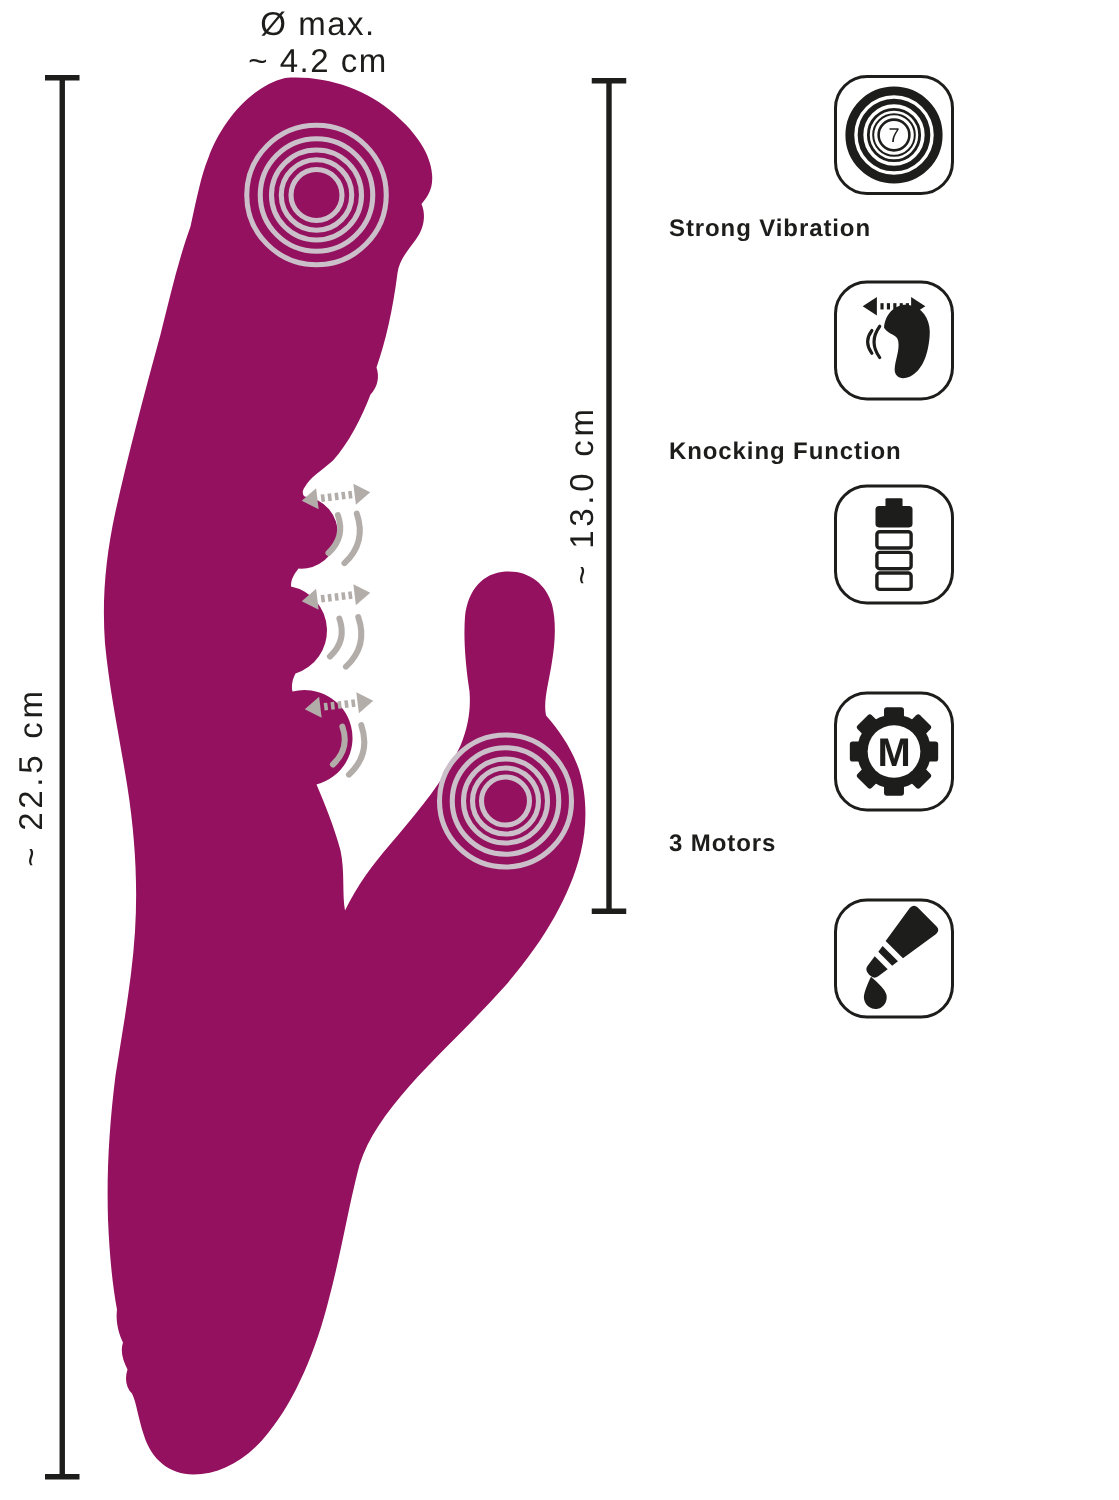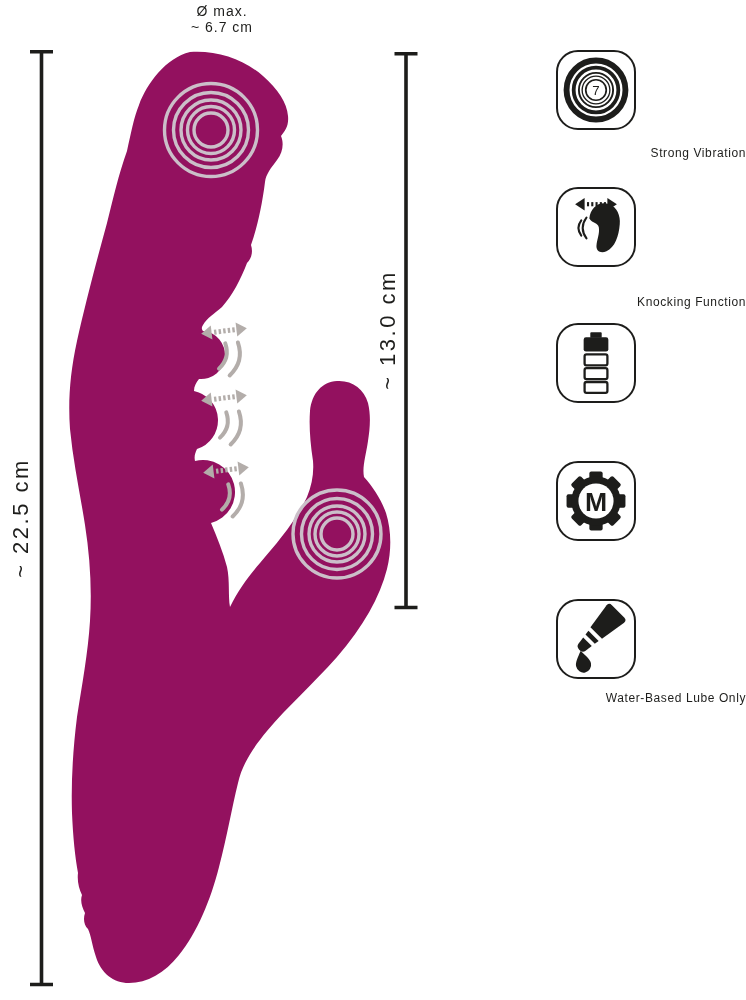--- a/index.html
+++ b/index.html
@@ -9,31 +9,31 @@
   }
   .abs{position:absolute;}
   
   .product-svg{left:0;top:0;width:450px;height:1000px;}
   .product-fill{fill:var(--product,#93115F);}
   .swirl{fill:none;stroke:var(--swirl,#CBBFC9);stroke-width:3.4px;}
   .anno{fill:var(--annotation_gray,#B3ADAA);}
   .anno-stroke{fill:none;stroke:var(--annotation_gray,#B3ADAA);stroke-width:4px;stroke-linecap:round;}
   .dim{fill:none;stroke:var(--ink,#1D1D1B);stroke-width:3.6px;}
   
-  .dia-label{left:142px;top:4px;width:160px;text-align:center;font-size:14px;line-height:1.12;letter-spacing:1px;}
+  .dia-label{left:132px;top:4px;width:160px;text-align:center;font-size:22px;line-height:1.12;letter-spacing:1px;}
   .rot-label{white-space:nowrap;font-size:22px;letter-spacing:2.5px;transform:translate(-50%,-50%) rotate(-90deg);}
   .len-total{left:21px;top:518px;}
   .len-insert{left:388px;top:330px;}
   
   .icon-box{
     left:556px;width:80px;height:80px;box-sizing:border-box;
     border:2px solid var(--ink,#1D1D1B);border-radius:22px;background:#fff;
   }
   .icon-box svg{position:absolute;left:0;top:0;width:76px;height:76px;}
-  .feature-label{left:446px;width:300px;text-align:right;font-size:12px;letter-spacing:0.6px;line-height:18px;}
+  .feature-label{left:446px;width:300px;text-align:left;font-size:16px;letter-spacing:0.6px;line-height:18px;font-weight:bold;}
   .ink-fill{fill:var(--ink,#1D1D1B);}
   .ink-stroke{fill:none;stroke:var(--ink,#1D1D1B);}
   .seg{fill:#fff;stroke:var(--ink,#1D1D1B);stroke-width:2.4px;}
   .icon-text{font-family:"Liberation Sans",sans-serif;fill:var(--ink,#1D1D1B);}
 </style>
 </head>
 <body>
 
 <div class="stage">
 
@@ -120,21 +120,21 @@
       <path class="anno-stroke" d="M 8,-17 Q 19,0 8,17"></path>
         <path class="anno-stroke" d="M -4,-13 Q 4.5,0 -4,13"></path>
     </g>
 
     <path class="dim" d="M 30,51.8 H 53 M 41.5,51.8 V 984.5 M 30,984.5 H 53"></path>
     <path class="dim" d="M 394.5,53.8 H 417.5 M 406,53.8 V 607.5 M 394.5,607.5 H 417.5"></path>
   </svg>
 
   <div class="abs dia-label">
     <div>Ø max.</div>
-    <div>~ 6.7 cm</div>
+    <div>~ 4.2 cm</div>
   </div>
   <div class="abs rot-label len-total">~ 22.5 cm</div>
   <div class="abs rot-label len-insert">~ 13.0 cm</div>
 
   <div class="abs icon-box" style="top:50px">
     <svg viewBox="0 0 80 80">
       <circle class="ink-stroke" cx="40" cy="40" r="31" stroke-width="6.2"></circle>
       <circle class="ink-stroke" cx="40" cy="40" r="23.5" stroke-width="4"></circle>
       <circle class="ink-stroke" cx="40" cy="40" r="18" stroke-width="2"></circle>
       <circle class="ink-stroke" cx="40" cy="40" r="14.6" stroke-width="1.4"></circle>
@@ -183,28 +183,28 @@
         <rect x="-7" y="-31" width="14" height="10" rx="2" transform="rotate(180)"></rect>
         <rect x="-7" y="-31" width="14" height="10" rx="2" transform="rotate(225)"></rect>
         <rect x="-7" y="-31" width="14" height="10" rx="2" transform="rotate(270)"></rect>
         <rect x="-7" y="-31" width="14" height="10" rx="2" transform="rotate(315)"></rect>
         <circle r="26"></circle>
       </g>
       <circle cx="40" cy="40" r="18.5" fill="#fff"></circle>
       <text class="icon-text" x="40" y="50" text-anchor="middle" font-size="28" font-weight="bold">M</text>
     </svg>
   </div>
+  <div class="abs feature-label" style="top:554px">3 Motors</div>
 
   <div class="abs icon-box" style="top:599px">
     <svg viewBox="0 0 80 80">
       <g class="ink-fill" transform="translate(48,26) rotate(45)">
         <path d="M -13,-17.5 Q -13,-21.5 -9.5,-21.5 L 9.5,-21.5 Q 13,-21.5 13,-17.5 L 8.6,11 L -8.6,11 Z"></path>
         <path d="M -7.6,15 L 7.6,15 L 6.9,20 L -6.9,20 Z"></path>
         <path d="M -6.4,24 L 6.4,24 L 5.2,32.5 Q 4.6,36 0,36 Q -4.6,36 -5.2,32.5 Z"></path>
       </g>
       <g class="ink-fill" transform="translate(26,63) rotate(-12)">
         <path d="M 0,-10.5 C 4.5,-4.5 8,0.5 8,4.2 A 8,8.3 0 1 1 -8,4.2 C -8,0.5 -4.5,-4.5 0,-10.5 Z"></path>
       </g>
     </svg>
   </div>
-  <div class="abs feature-label" style="top:689px">Water-Based Lube Only</div>
 
 </div>
 
 </body></html>

